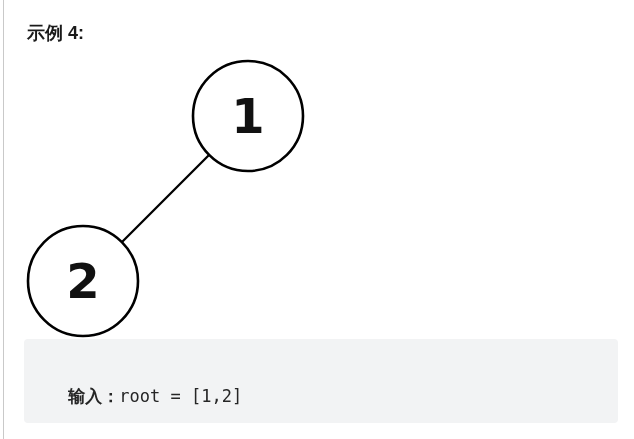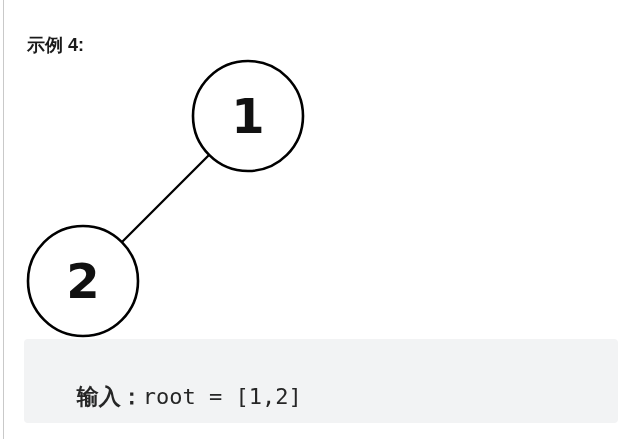--- a/index.html
+++ b/index.html
@@ -19,21 +19,21 @@
     position: absolute;
     left: 3px;
     top: 0;
     width: 1px;
     height: 100%;
     background: var(--left-divider, #c9c9c9);
   }
   .example-title {
     position: absolute;
     left: 27px;
-    top: 34px;
+    top: 22px;
     margin: 0;
     font-size: 18px;
     line-height: 22px;
     font-weight: 700;
     color: var(--title-text, #1a1a1a);
     white-space: pre;
   }
   .tree-svg {
     position: absolute;
     left: 0;
@@ -61,21 +61,21 @@
     position: absolute;
     left: 24px;
     top: 339px;
     width: 594px;
     height: 84px;
     box-sizing: border-box;
     padding: 11px 16px;
     border-radius: 4px;
     background: var(--block-background, #f2f3f4);
     color: var(--text, #262626);
-    font-size: 22px;
+    font-size: 17px;
   }
   .io-line {
     line-height: 31px;
     white-space: pre;
   }
   .io-label {
     font-weight: 700;
     font-family: "Liberation Sans", "DejaVu Sans", sans-serif;
   }
   .io-value {

